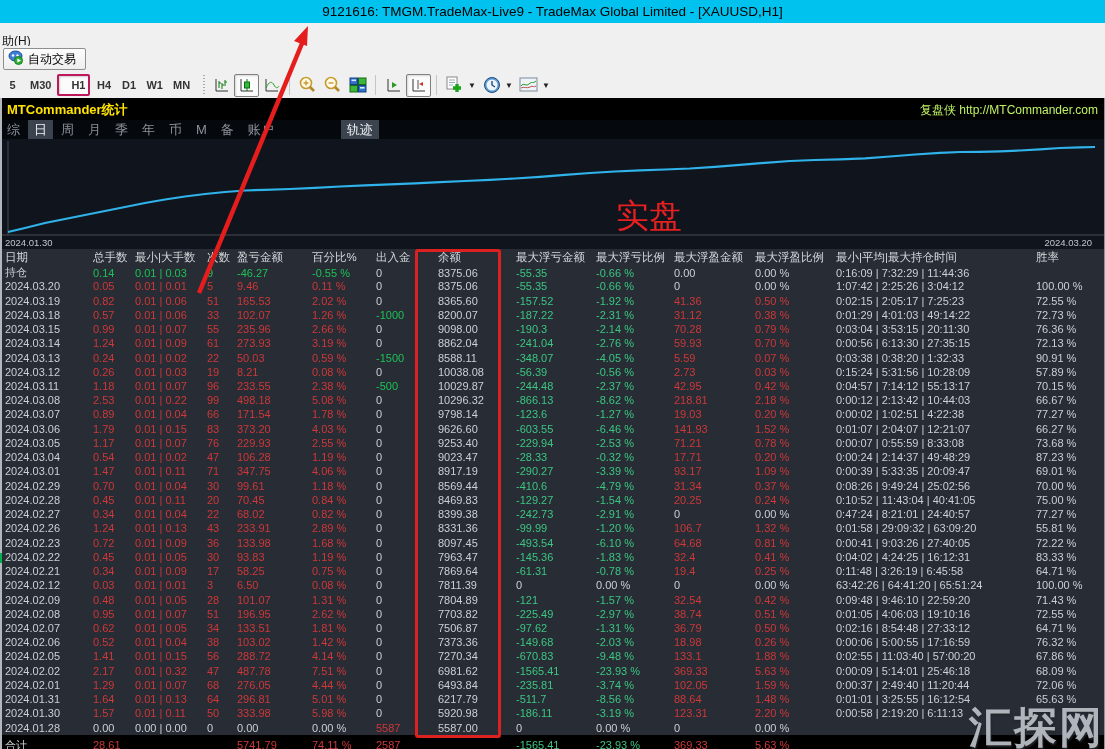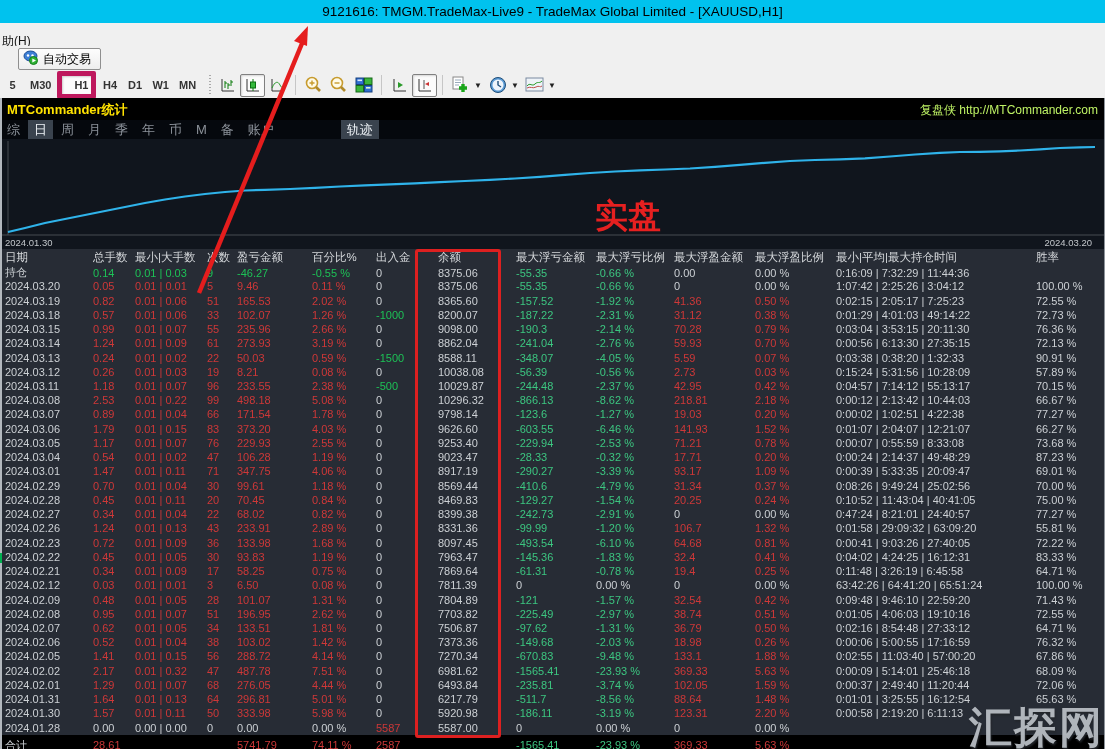--- a/index.html
+++ b/index.html
@@ -7,28 +7,28 @@
   .screen { position:relative; width:1105px; height:749px; overflow:hidden; background:#f0f0f0; }
 
   
   .titlebar { position:absolute; top:0; left:0; width:100%; height:23px; background:#00c2ee;
     display:flex; align-items:center; justify-content:center; color:#000; font-size:13.5px; }
   .menubar { position:absolute; top:23px; left:0; width:100%; height:38px; background:#f0f0f0;
     display:flex; align-items:center; font-size:12px; color:#151515; padding-left:2px;
     border-bottom:1px solid #e2e2e2; }
   .tb1 { position:absolute; top:46px; left:0; width:100%; height:26px; background:#f0f0f0;
     display:flex; align-items:center; }
-  .autotrade { margin-left:18px; height:22px; display:flex; align-items:center; gap:4px;
+  .autotrade { margin-left:3px; height:22px; display:flex; align-items:center; gap:4px;
     padding:0 9px 0 4px; background:linear-gradient(#fdfdfd,#eeeeee); border:1px solid #8f8f8f;
     border-radius:2px; font-size:12px; color:#000; }
   .tb2 { position:absolute; top:72px; left:0; width:100%; height:26px; background:#f0f0f0;
     display:flex; align-items:center; font-size:11px; }
   .tf { min-width:23px; text-align:center; padding:3px 3px; margin:0 1px; color:#333;
     font-weight:bold; font-size:11px; border:1px solid transparent; border-radius:2px; }
-  .tf.active { background:#fbfbfb; border:5px solid #be185d; box-shadow:inset 1px 1px 2px rgba(0,0,0,.18);padding-left:12px; }
+  .tf.active { background:#fbfbfb; border:2px solid #be185d; box-shadow:inset 1px 1px 2px rgba(0,0,0,.18);padding-left:12px; }
   .grip { width:6px; height:20px; margin:0 4px 0 8px;
     background:repeating-linear-gradient(#aaa 0 1px, transparent 1px 3px); width:2px; }
   .vsep { width:1px; height:20px; background:#c6c6c6; margin:0 5px; }
   .tbtn { width:25px; height:23px; display:flex; align-items:center; justify-content:center;
     border:1px solid transparent; border-radius:2px; }
   .tbtn.active { background:#fbfbfb; border:1px solid #808080; box-shadow:inset 1px 1px 2px rgba(0,0,0,.15); }
   .drop { font-size:8px; color:#222; margin:0 3px 0 1px; }
 
   
   .panel { position:absolute; top:98px; left:0; width:100%; height:695px; background:#272c35; }
@@ -36,21 +36,21 @@
   .ptitle { position:absolute; left:7px; top:3px; color:#ffe200; font-weight:bold; font-size:13px; }
   .plink { position:absolute; right:7px; top:4px; color:#bef264; font-size:12px; }
   .ptabs { position:absolute; top:22px; left:0; width:100%; height:19px; background:#05080d;
     display:flex; align-items:center; font-size:13px; color:#8b9199; }
   .ptab { padding:1px 6px; margin:0 1px; }
   .ptab.active { background:#3a434e; color:#eef2f6; }
   .ptab-trace { margin-left:60px; }
 
   .chartwrap { position:absolute; top:41px; left:0; width:100%; height:110px; background:#10151d; }
   .axlabel { position:absolute; bottom:1px; font-size:9.5px; color:#c3c7cb; }
-  .shipan { position:absolute; left:595px; top:60px; font-size:33px; font-weight:bold; color:#e62020; line-height:1; }
+  .shipan { position:absolute; left:616px; top:60px; font-size:33px; font-weight:normal; color:#e62020; line-height:1; }
 
   
   .stats { position:absolute; top:151px; left:0; width:100%; }
   .trow { display:grid; height:14.24px; align-items:center; font-size:11px;
     grid-template-columns:88px 42px 72px 30px 75px 64px 62px 78px 80px 78px 81px 81px 200px 1fr; }
   .trow.header { height:16px; font-size:11.5px; color:#d6d9dc; }
   .trow.total { background:#000; height:15px; padding-top:3px; }
   .cell { padding-left:5px; white-space:nowrap; }
   .c-w { color:#ccd0d4; } .c-r { color:#ce3838; } .c-g { color:#1dc156; } .c-m { color:#3cc680; }
 

